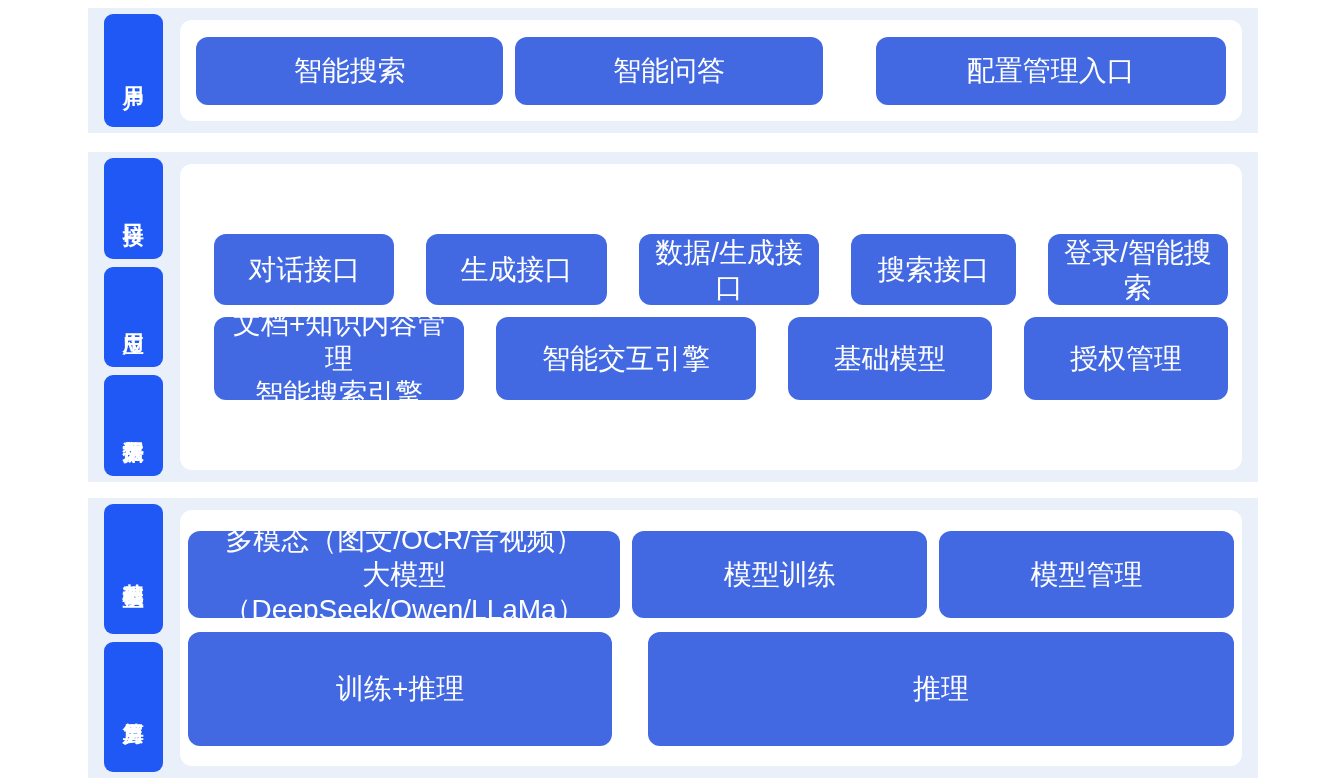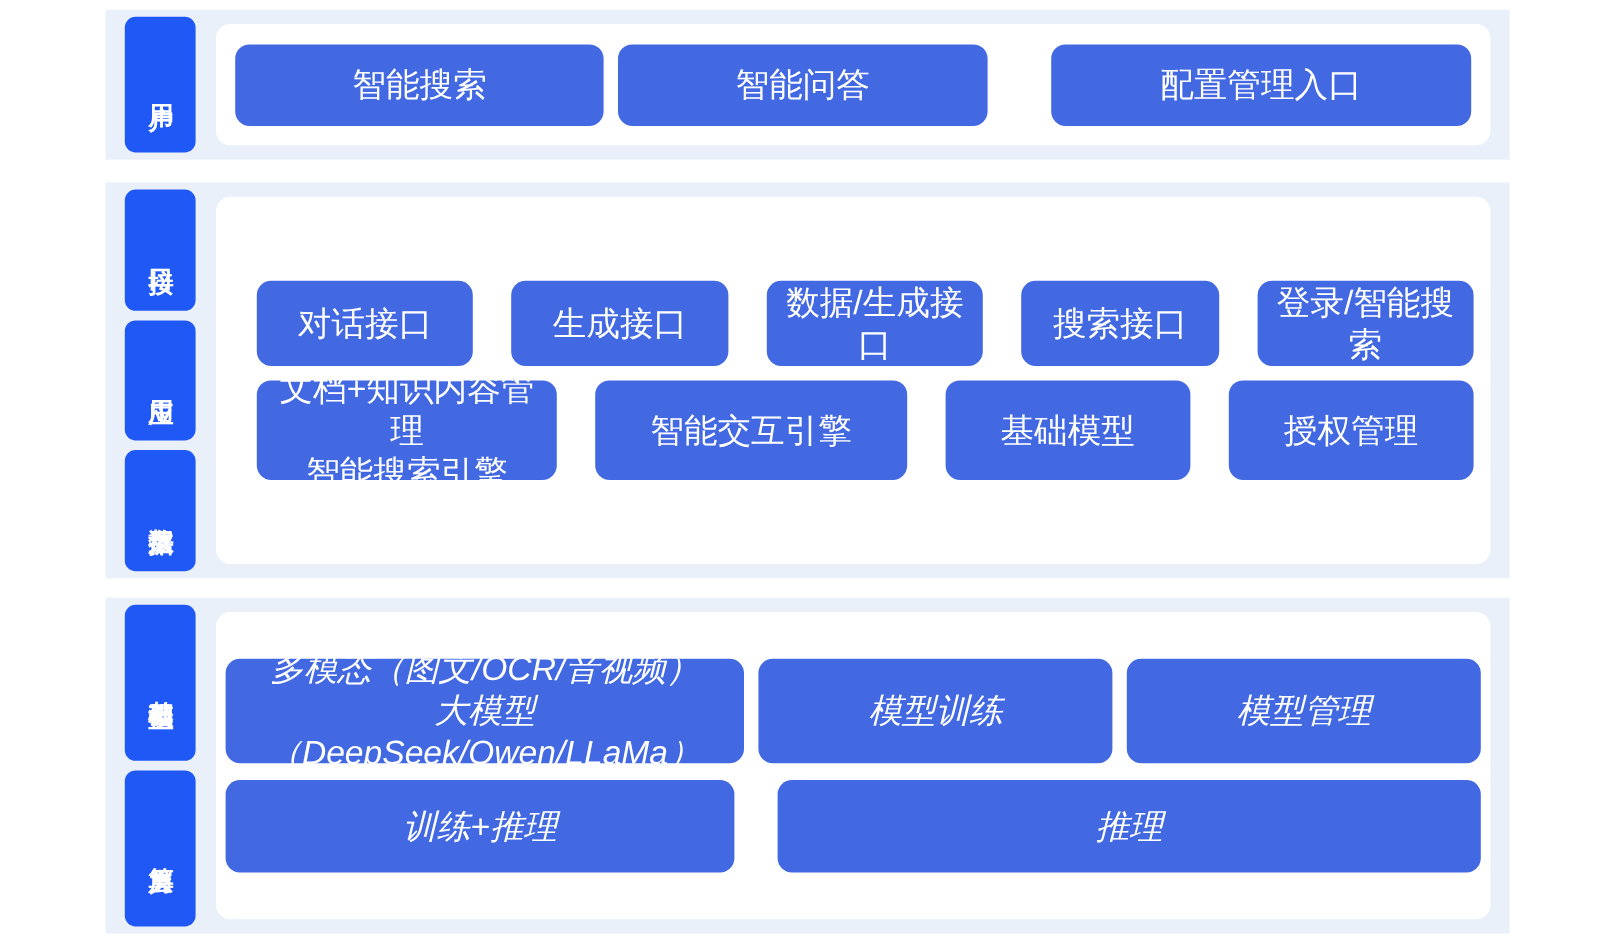--- a/index.html
+++ b/index.html
@@ -104,23 +104,23 @@
   #section-user .box { height: 68px; }
 
   
   #section-platform { top: 152px; height: 330px; }
   #section-platform .panel { gap: 12px; padding: 16px 14px; }
   #section-platform .box { height: 71px; margin-left: 20px; }
   #section-platform .row-app .box { height: 83px; }
 
   
   #section-infra { top: 498px; height: 280px; }
-  #section-infra .panel { gap: 14px; padding: 14px 8px; font-style: italic; }
+  #section-infra .panel { gap: 14px; padding: 14px 8px; }
   #section-infra .row-model .box { height: 87px; }
-  #section-infra .row-compute .box { height: 77px; }
+  #section-infra .row-compute .box { height: 114px; }
 
   
   .f1   { flex: 1 1 0; }
   .f115 { flex: 1.15 1 0; margin-left: 41px; }
   .f125 { flex: 1.25 1 0; }
   .f130 { flex: 1.30 1 0; text-align: right; }
   .f140 { flex: 1.40 1 0; margin-left: 24px; }
   .f150 { flex: 1.50 1 0; }
   .f090 { flex: 0.90 1 0; }
 </style>

